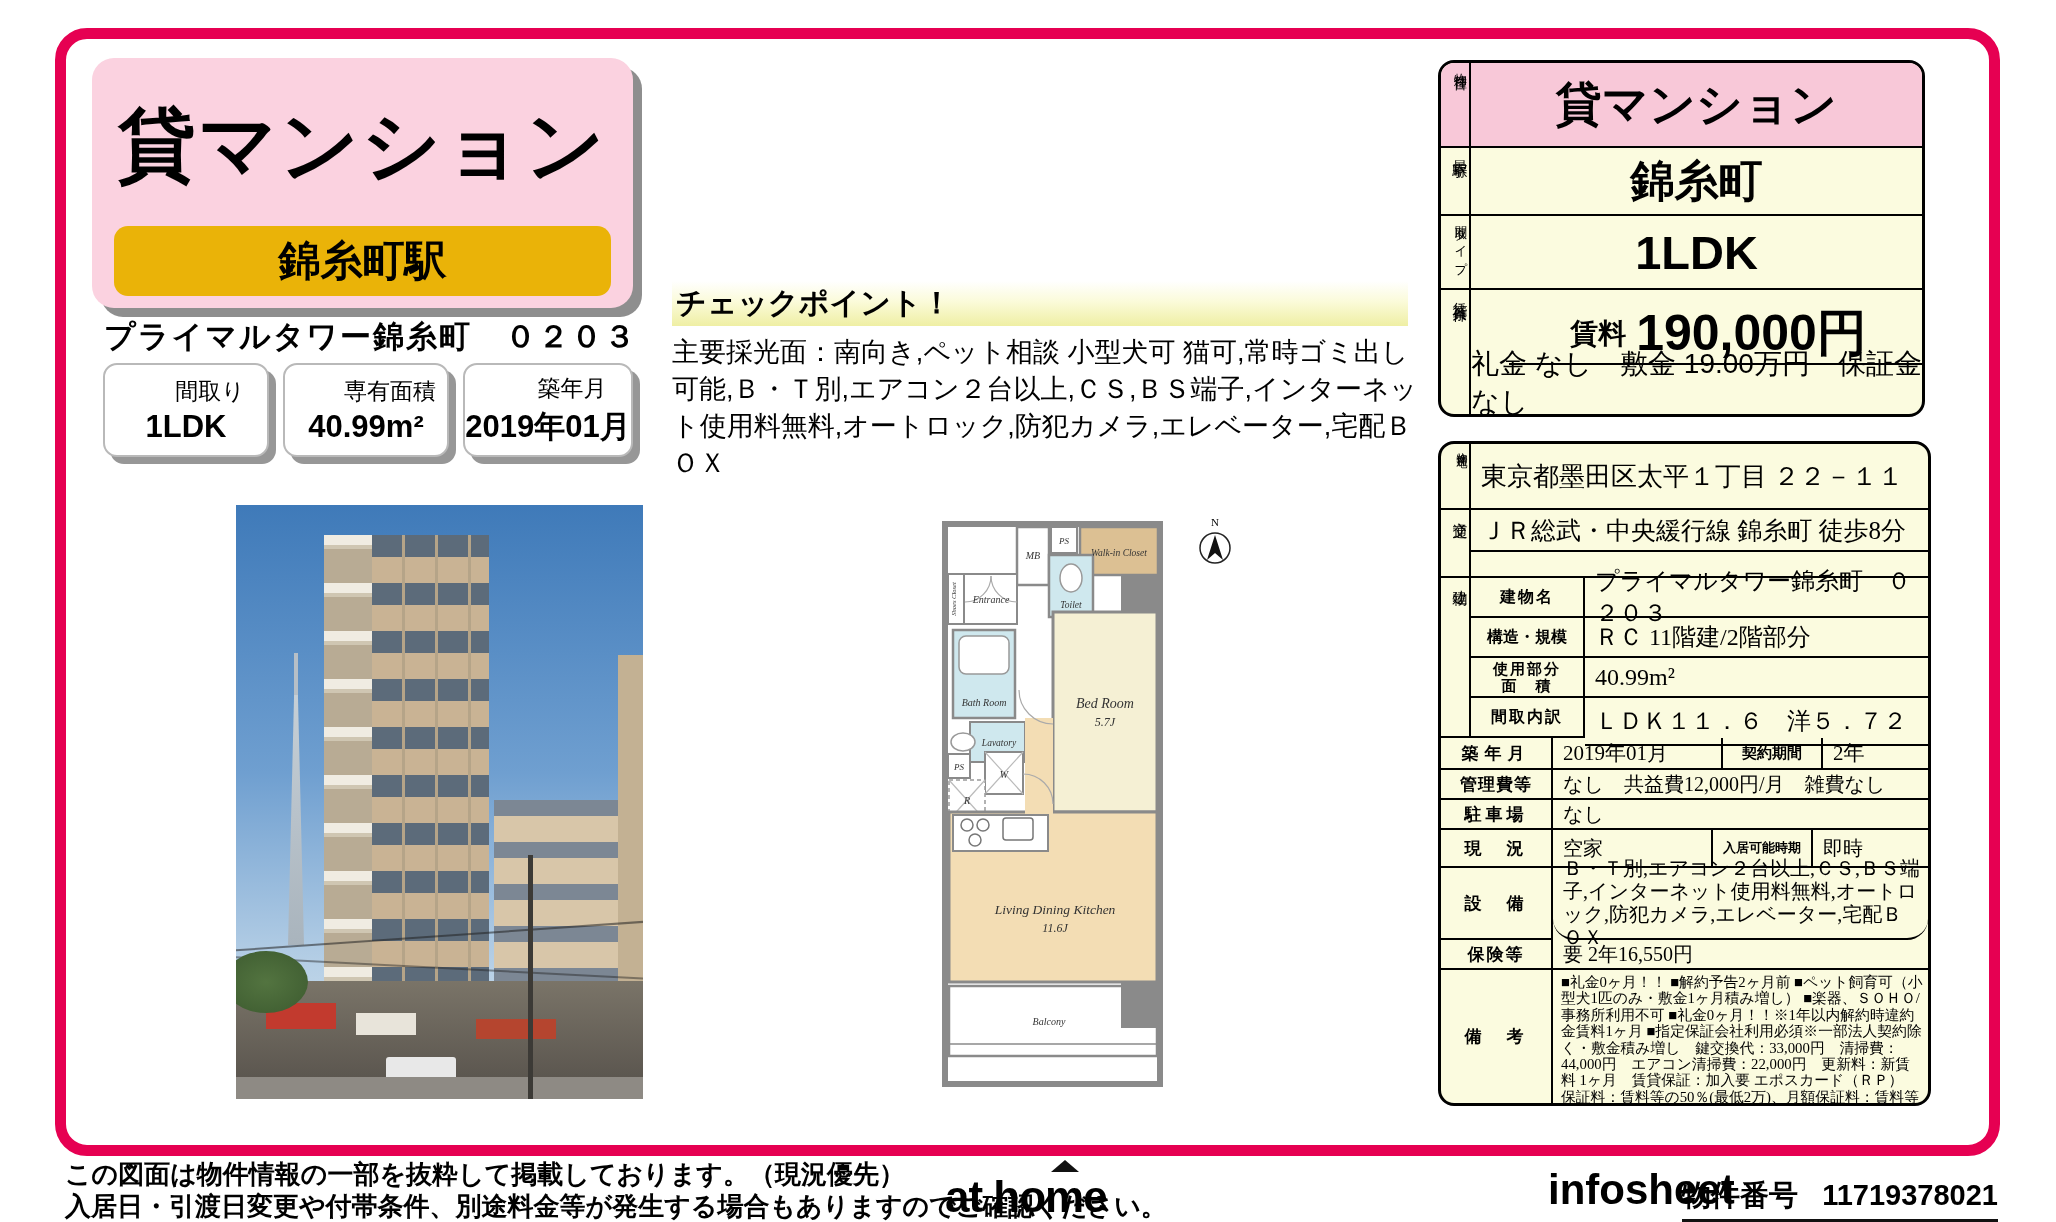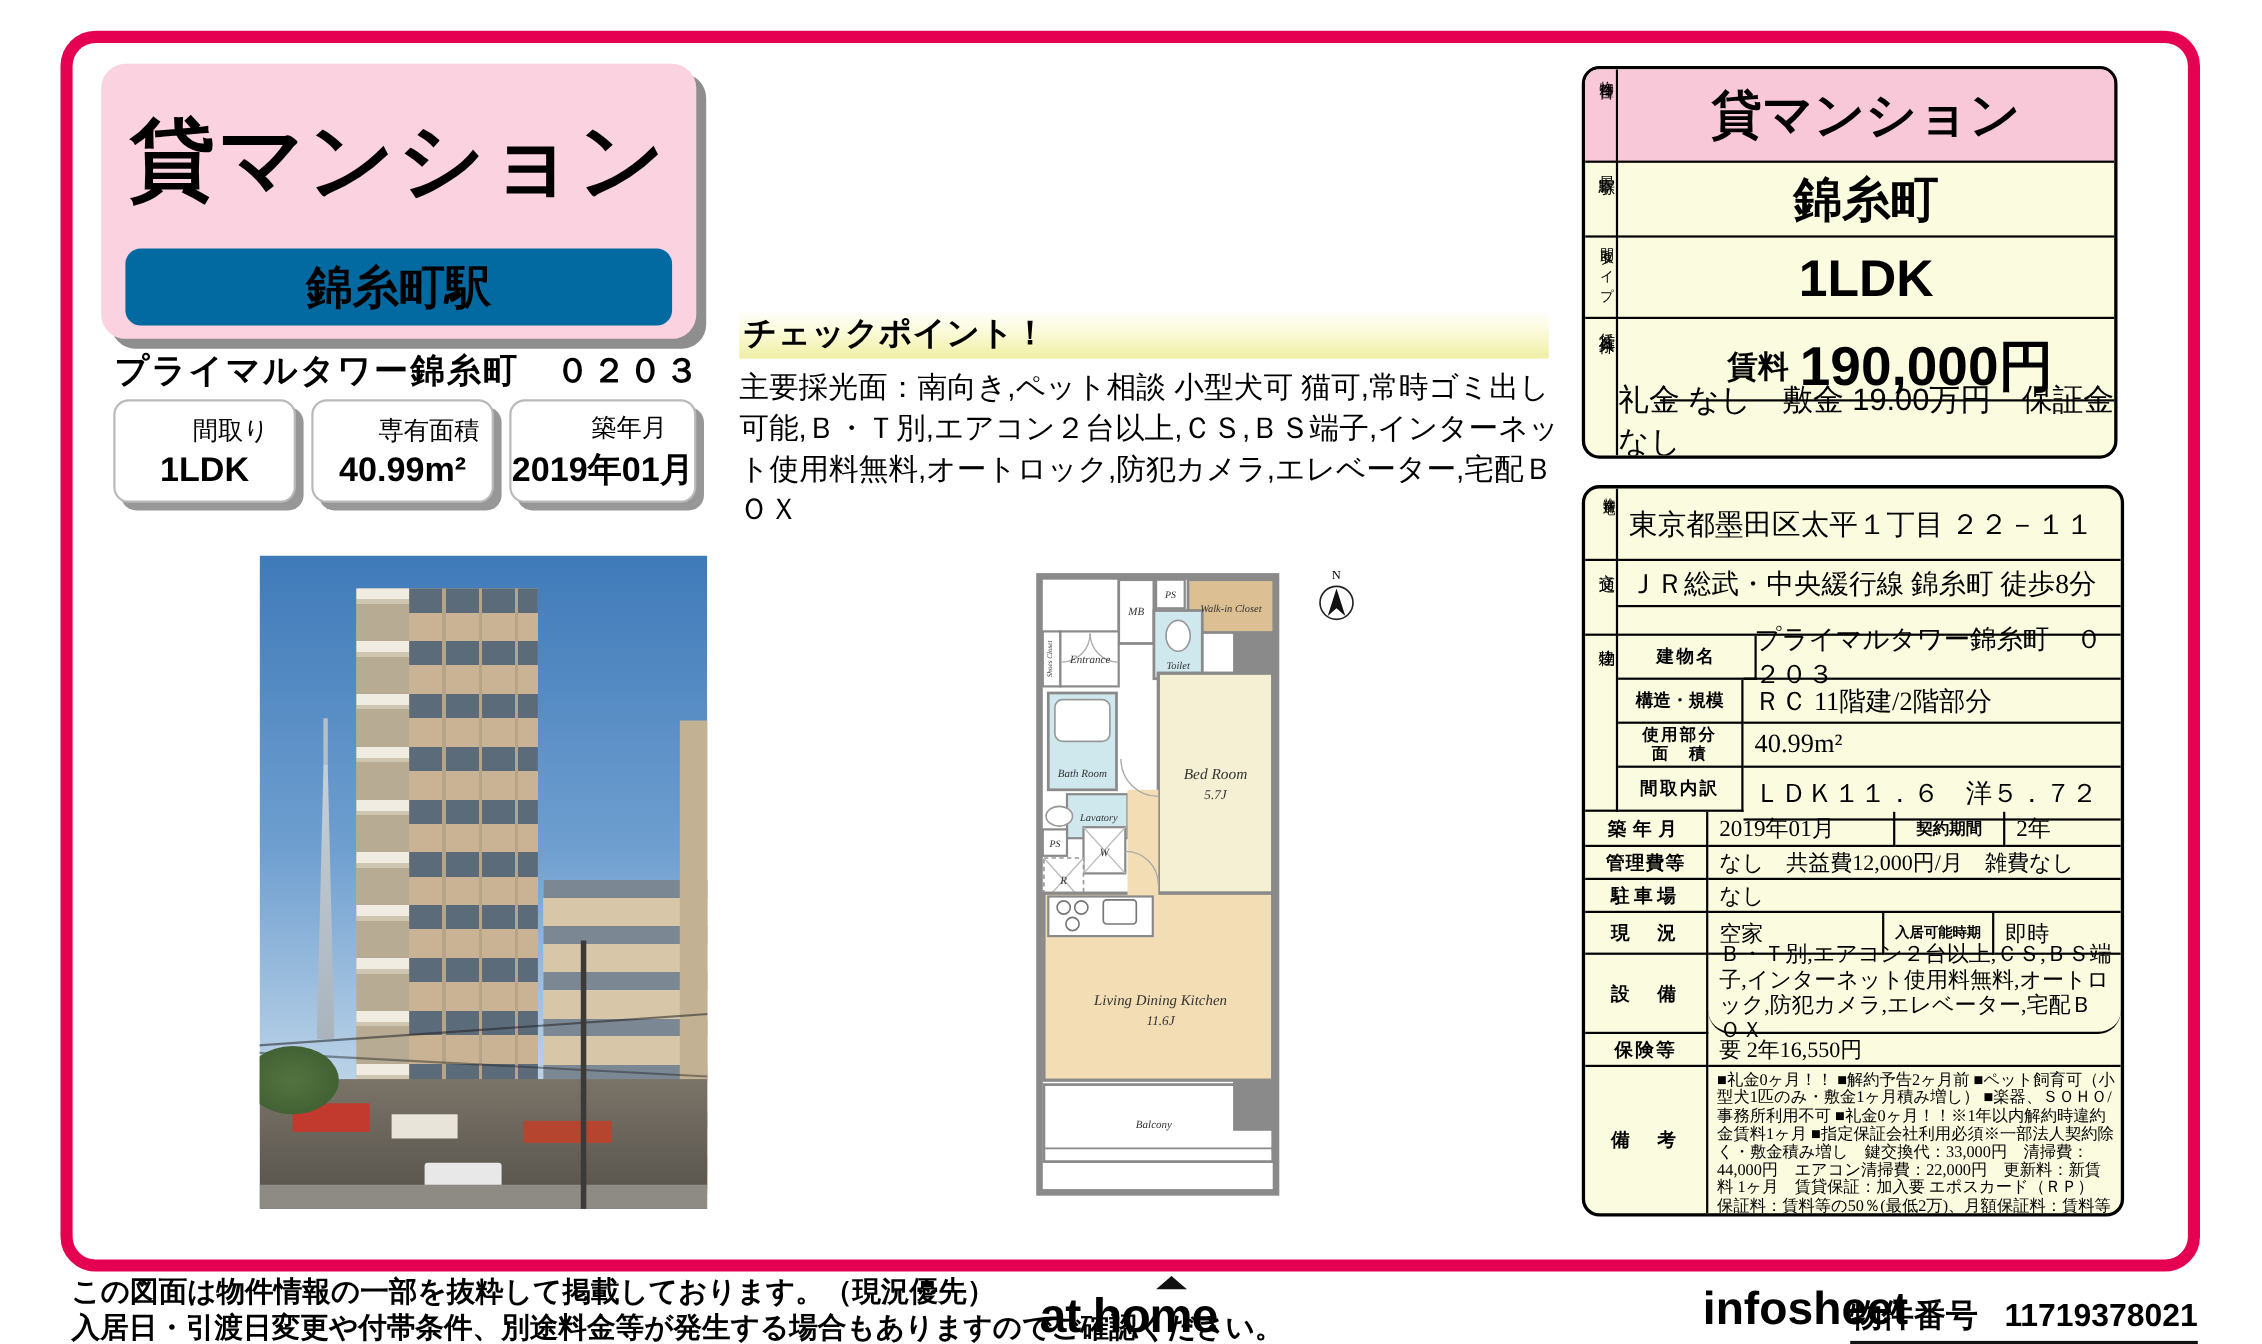--- a/index.html
+++ b/index.html
@@ -8,21 +8,21 @@
   .abs{position:absolute;box-sizing:border-box;}
 
   
   .frame{left:55px;top:28px;width:1945px;height:1128px;border:11px solid #e60052;border-radius:32px;}
 
   
   .titlebox{left:92px;top:58px;width:541px;height:250px;background:#fbd2e0;border-radius:22px;
             box-shadow:9px 9px 0 #8e8e8e;}
   .cat{left:0;top:8px;width:100%;height:160px;display:flex;align-items:center;justify-content:center;
        font-size:78px;font-weight:900;letter-spacing:2px;}
-  .stationbox{left:22px;top:168px;width:497px;height:70px;background:#0369a1;border-radius:14px;
+  .stationbox{left:22px;top:168px;width:497px;height:70px;background:#eab308;border-radius:14px;
               display:flex;align-items:center;justify-content:center;font-size:42px;font-weight:800;}
   .proptitle{left:104px;top:316px;width:540px;font-size:31px;font-weight:600;letter-spacing:2px;}
 
   .ibox{top:363px;height:94px;background:#fff;border:2px solid #b9b9b9;border-radius:14px;
         box-shadow:7px 7px 0 #979797;display:flex;flex-direction:column;align-items:center;justify-content:center;}
   .ibox .lab{font-size:23px;margin-left:48px;}
   .ibox .val{font-size:31px;font-weight:800;margin-top:2px;}
 
   
   .cphead{left:672px;top:281px;width:736px;height:45px;display:flex;align-items:center;
@@ -239,21 +239,21 @@
 
     <div class="c br bb" style="left:0;top:66px;width:30px;height:68px;">
       <span class="vlab">交通</span>
       </div>
     <div class="c bb sval" style="left:30px;top:66px;width:457px;height:42px;font-size:25px;">ＪＲ総武・中央緩行線 錦糸町 徒歩8分</div>
     <div class="c bb" style="left:30px;top:108px;width:457px;height:26px;"></div>
 
     <div class="c br bb" style="left:0;top:134px;width:30px;height:160px;">
       <span class="vlab">建物</span>
       </div>
-    <div class="c br bb slab" style="left:30px;top:134px;width:126px;height:40px;font-size:16px;">建物名</div>
+    <div class="c br bb slab" style="left:30px;top:134px;width:114px;height:40px;font-size:16px;">建物名</div>
     <div class="c bb sval" style="left:144px;top:134px;width:343px;height:40px;">プライマルタワー錦糸町　０２０３</div>
     <div class="c br bb slab" style="left:30px;top:174px;width:114px;height:40px;font-size:16px;letter-spacing:0;">構造・規模</div>
     <div class="c bb sval" style="left:144px;top:174px;width:343px;height:40px;">ＲＣ 11階建/2階部分</div>
     <div class="c br bb slab" style="left:30px;top:214px;width:114px;height:40px;flex-direction:column;line-height:17px;font-size:15px;">
       <span>使用部分</span>
       <span>面　積</span>
       </div>
     <div class="c bb sval" style="left:144px;top:214px;width:343px;height:40px;">40.99m²</div>
     <div class="c br bb slab" style="left:30px;top:254px;width:114px;height:40px;font-size:16px;">間取内訳</div>
     <div class="c bb sval" style="left:144px;top:254px;width:343px;height:48px;">ＬＤＫ１１．６　洋５．７２</div>

